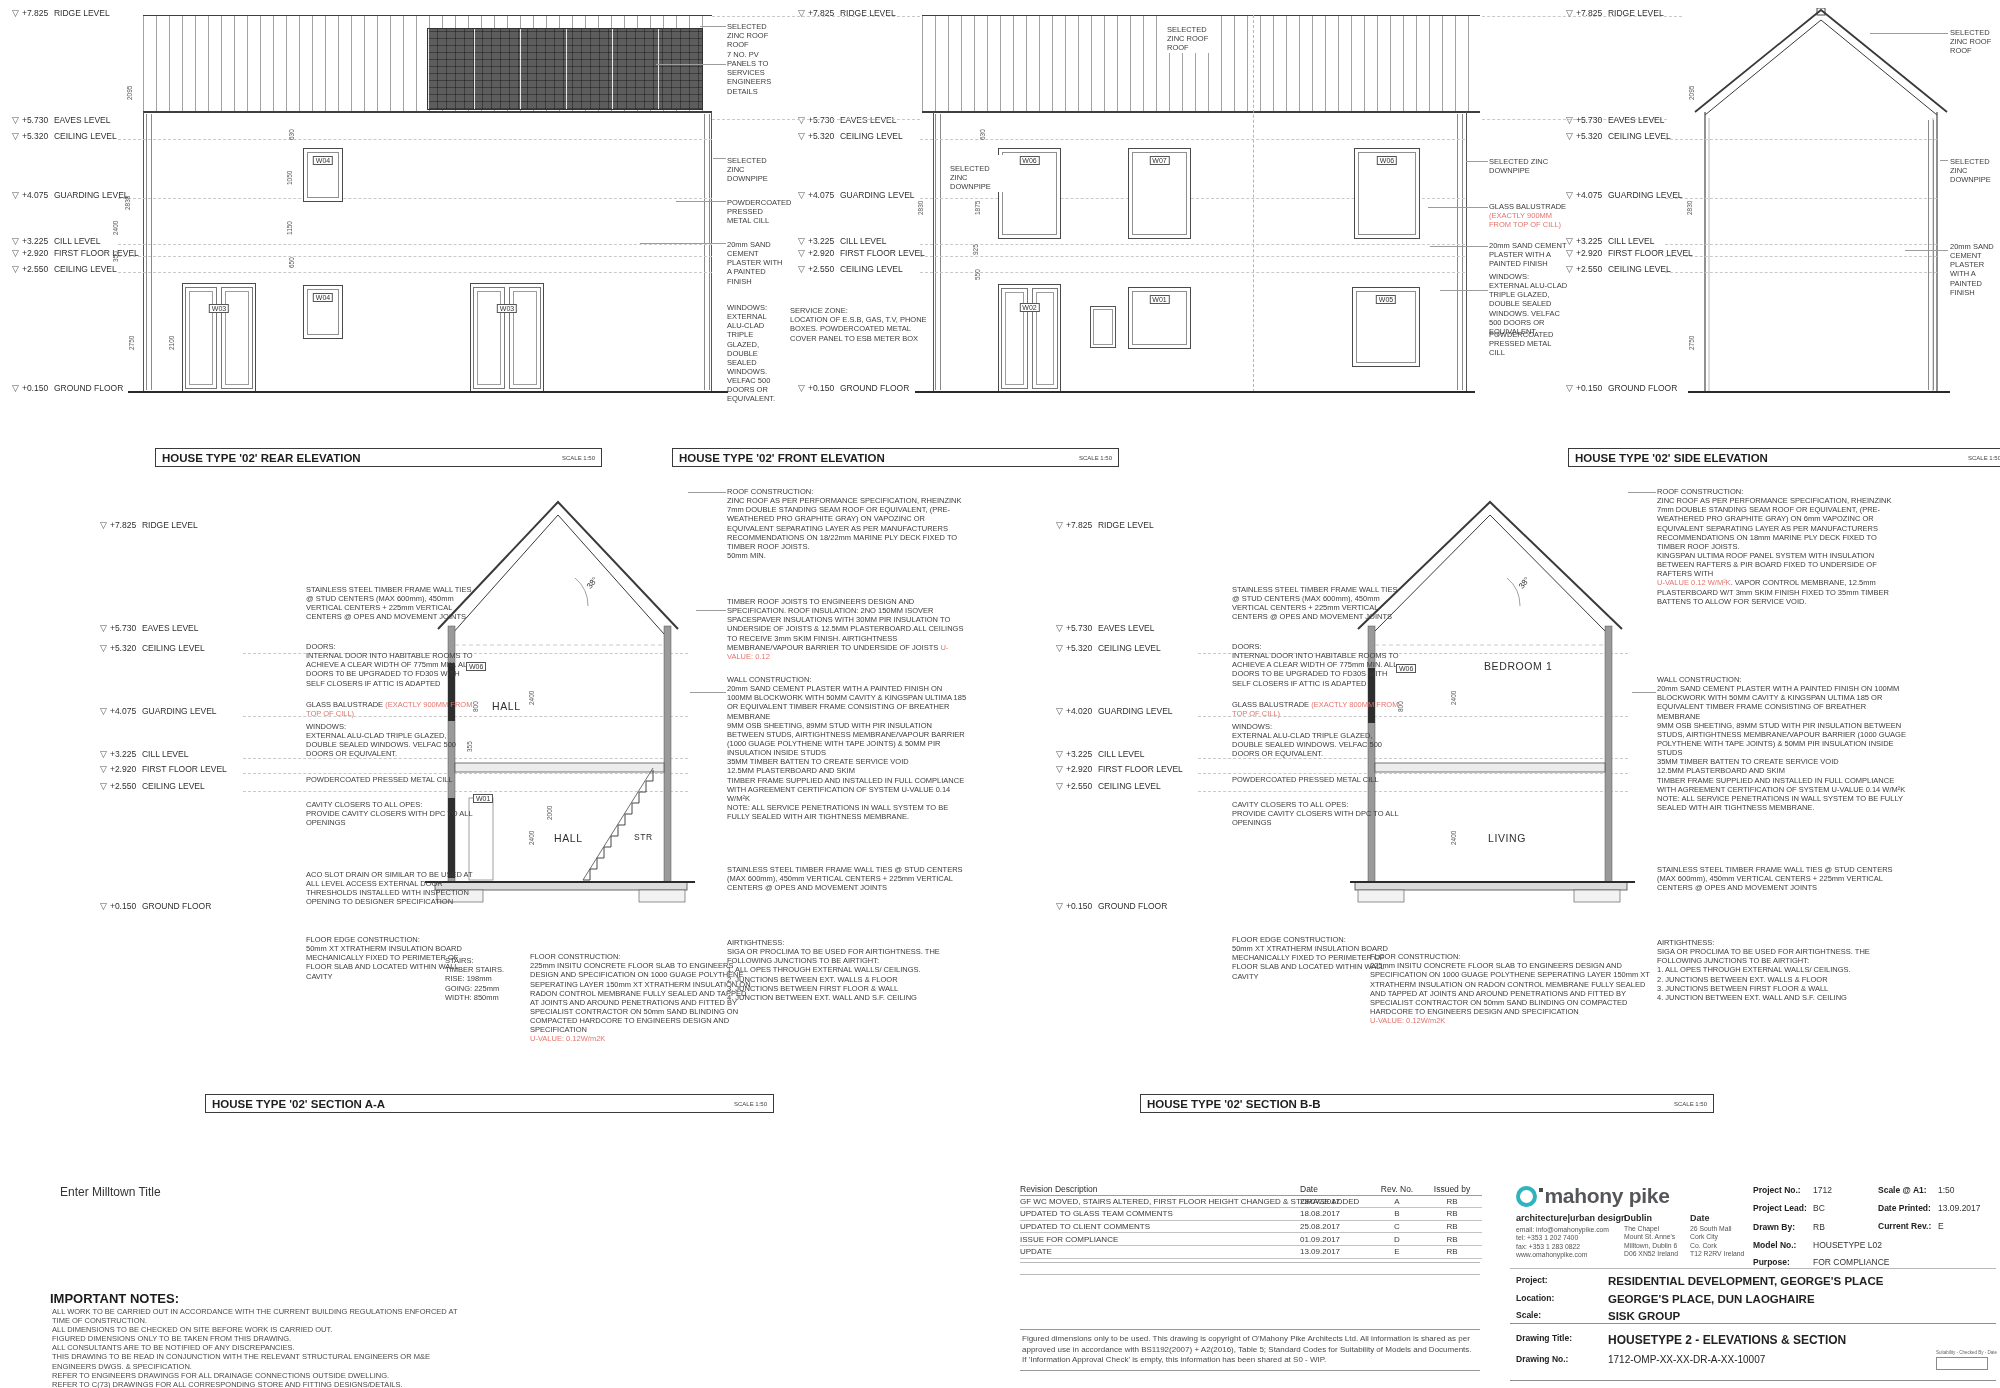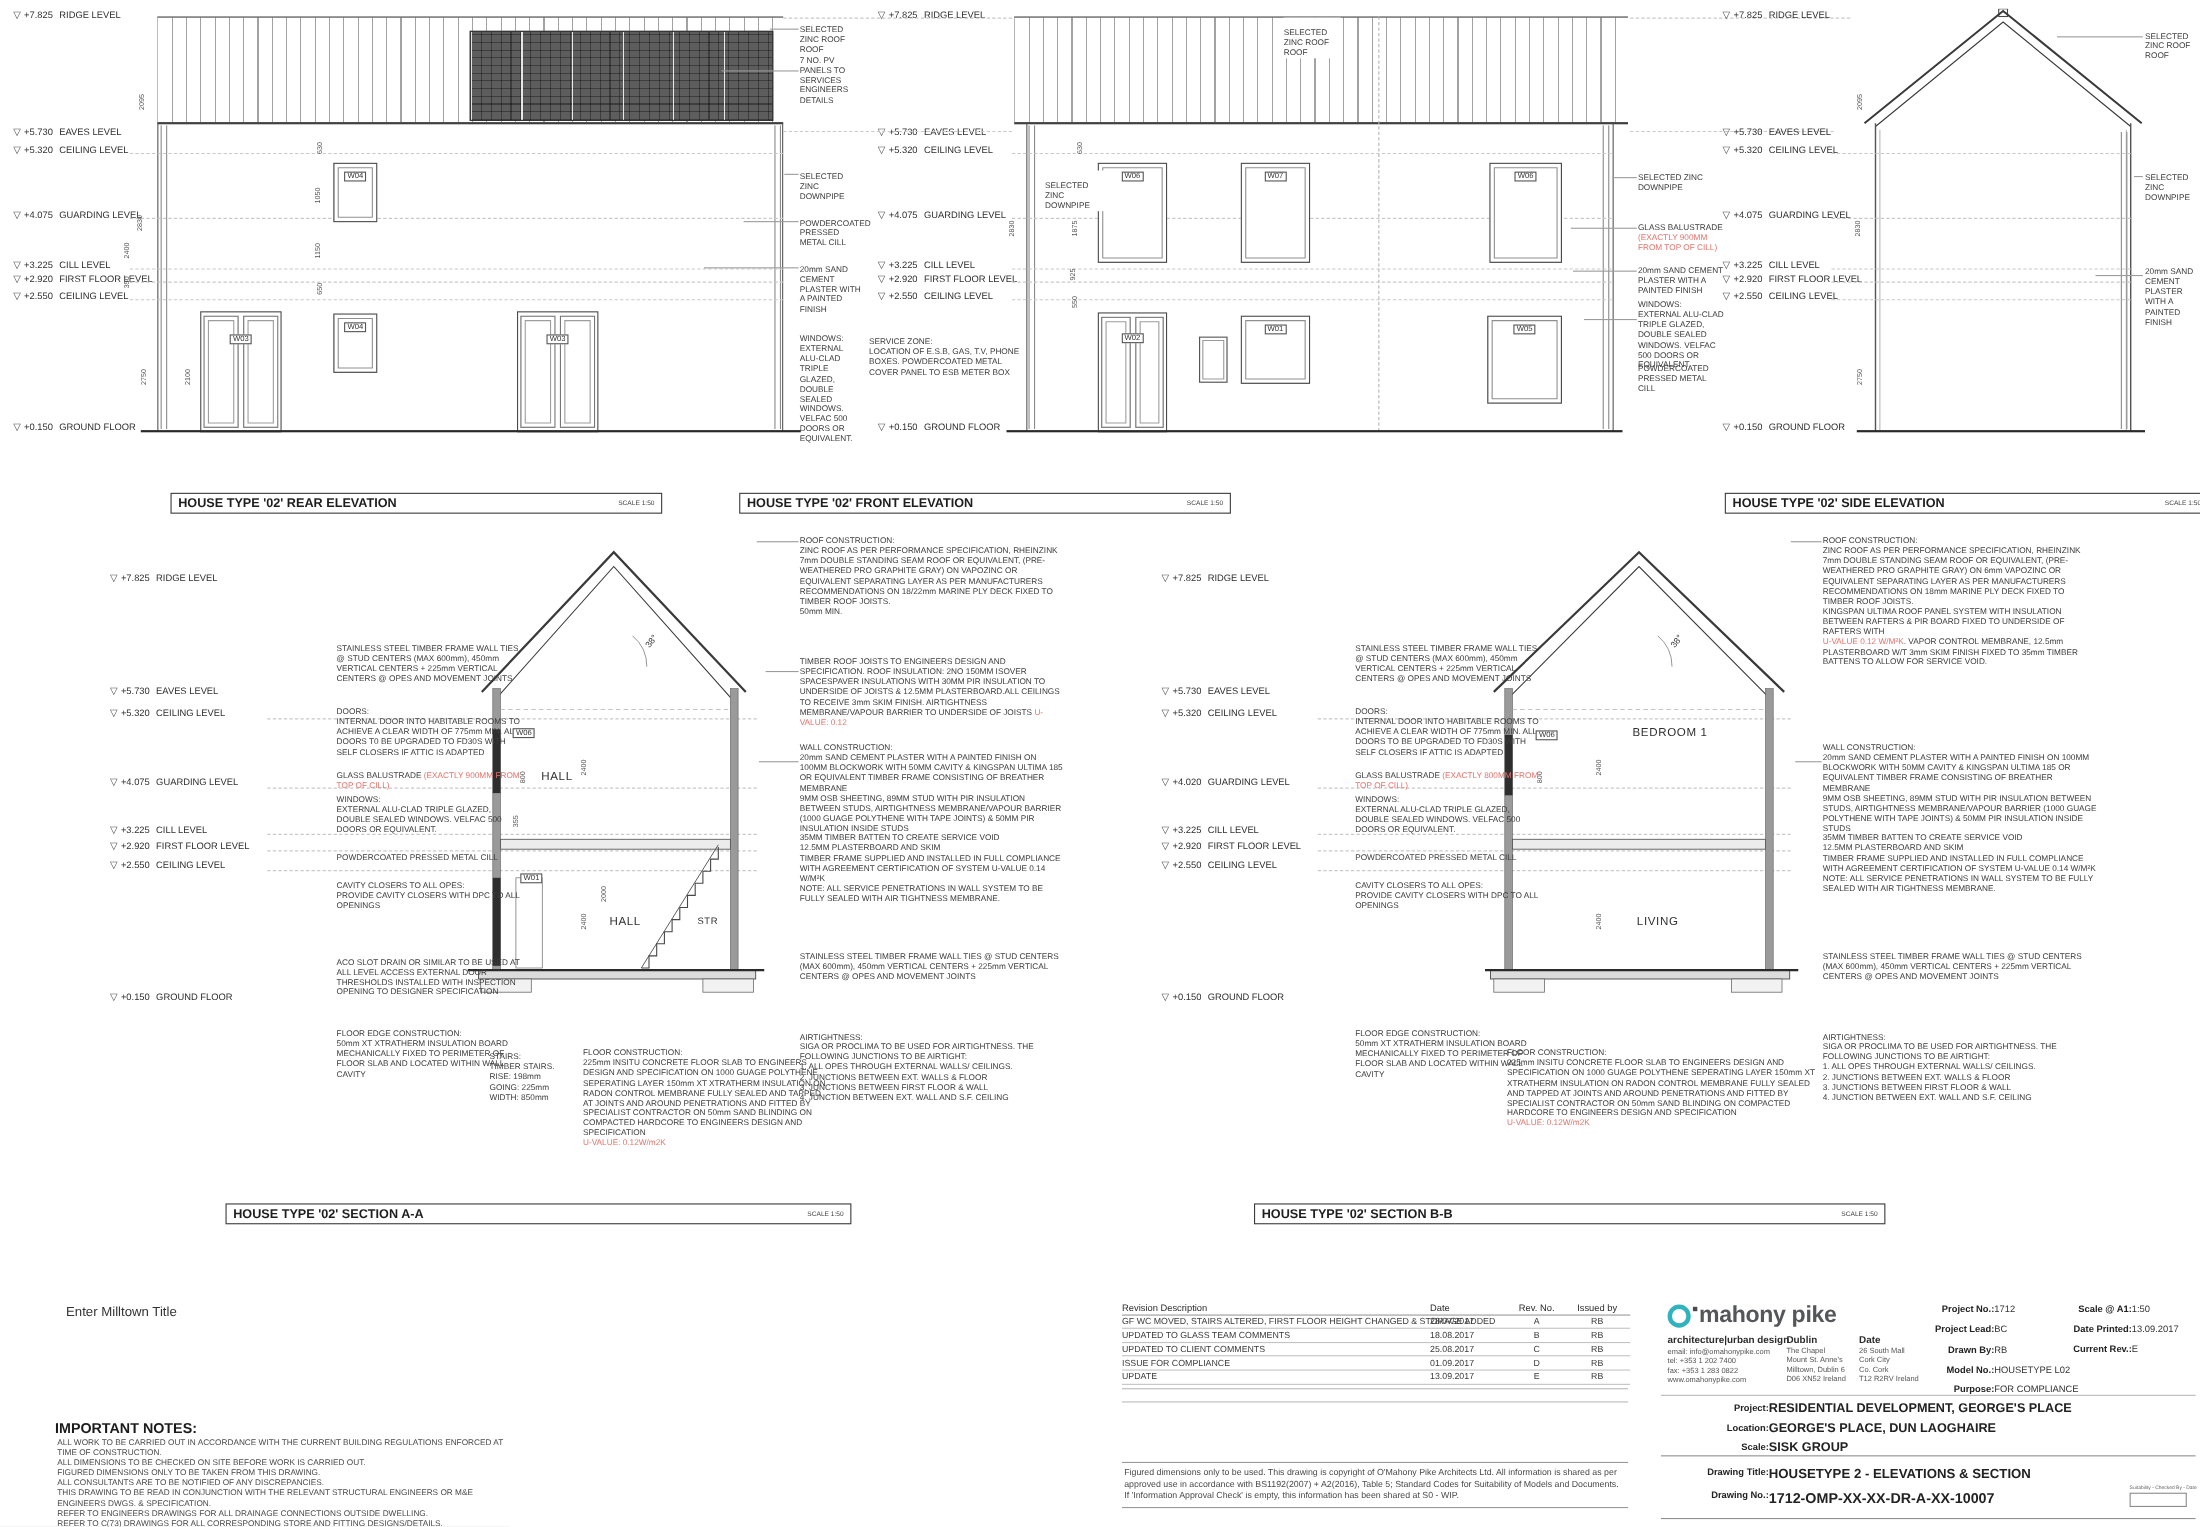--- a/index.html
+++ b/index.html
@@ -97,32 +97,32 @@
   .logo{position:absolute;display:flex;align-items:center;}
   .logo-o{width:13px;height:13px;border:4.5px solid #2fb4bf;border-radius:50%;display:inline-block;}
   .logo-apos{width:3.5px;height:3.5px;background:#4a4a4e;display:inline-block;margin:0 2px 12px 2px;}
   .logo-text{font-size:21px;font-weight:bold;color:#55565a;letter-spacing:-.3px;}
   .tagline{position:absolute;font-size:9px;font-weight:bold;color:#2c2c2c;}
   .addr{position:absolute;}
   .addr .hd{font-size:9px;font-weight:bold;color:#2c2c2c;margin-bottom:2px;}
   .addr .tline{font-size:6.8px;line-height:8.4px;color:#555;white-space:nowrap;}
   .flds{position:absolute;}
   .flds .frow{position:absolute;left:0;display:flex;font-size:8.5px;white-space:nowrap;}
-  .flds .frow .l{font-weight:bold;color:#222;width:60px;text-align:right;}
+  .flds .frow .l{font-weight:bold;color:#222;width:60px;}
   .flds .frow .v{color:#333;}
   .f1 .frow:nth-child(1){top:0}.f1 .frow:nth-child(2){top:18px}.f1 .frow:nth-child(3){top:37px}
   .f1 .frow:nth-child(4){top:55px}.f1 .frow:nth-child(5){top:72px}
   .f2 .frow:nth-child(1){top:0}.f2 .frow:nth-child(2){top:18px}.f2 .frow:nth-child(3){top:36px}
   .proj .frow .l{width:92px;}
   .proj .frow .v{font-size:11.5px;font-weight:bold;color:#222;}
   .proj .frow:nth-child(1){top:0}.proj .frow:nth-child(2){top:18px}.proj .frow:nth-child(3){top:35px}
   .dr .frow:nth-child(1){top:0}.dr .frow:nth-child(2){top:21px}
   .dr .frow .l{width:92px;}
   .dr .frow:nth-child(1) .v{font-size:12px;font-weight:bold;color:#222;}
-  .dr .frow:nth-child(2) .v{font-size:13px;font-weight:bold;color:#222;}
+  .dr .frow:nth-child(2) .v{font-size:10px;font-weight:normal;color:#222;}
   .suit-label{position:absolute;font-size:4.5px;color:#666;white-space:nowrap;}
   .suit-box{position:absolute;border:1px solid #8a8a8a;background:#fff;}
 </style>
 </head>
 <body>
 
 <div id="sheet">
 
   <div class="lvlcol lv-elev" style="left:12px;top:8px">
 

